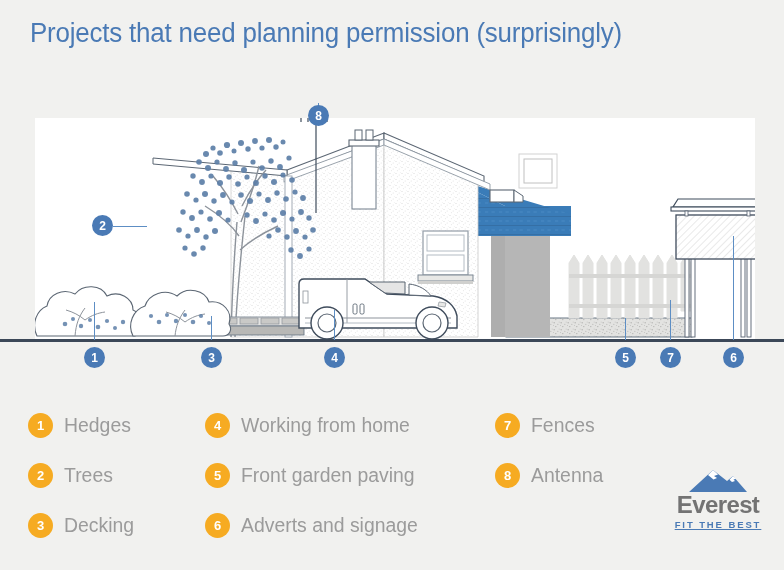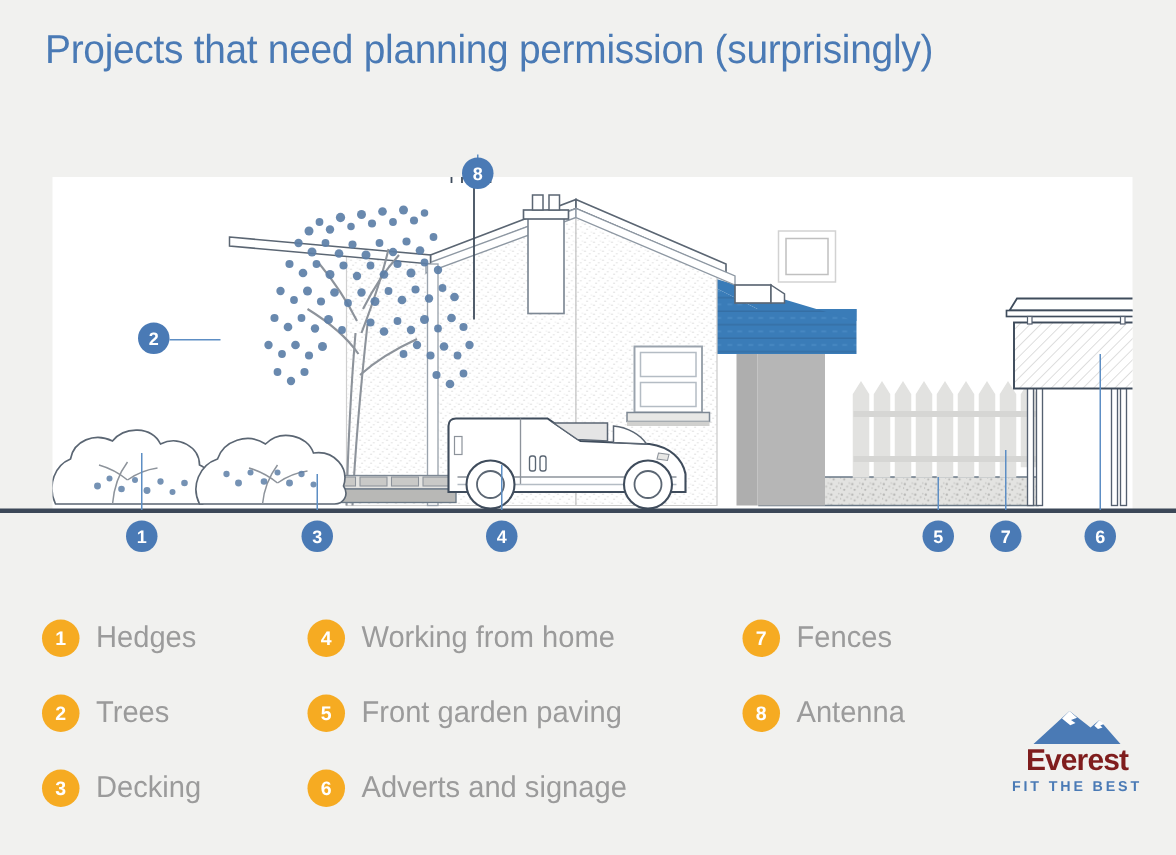--- a/index.html
+++ b/index.html
@@ -59,26 +59,26 @@
   .legend-label{
     font-size:20px;font-weight:300;color:#9b9b9b;white-space:nowrap;
     font-family:"Liberation Sans", sans-serif;
     transform:scaleX(0.97);transform-origin:left center;
   }
 
   
   .logo{position:absolute;right:14px;bottom:14px;width:104px;text-align:center;}
   .logo-mark{display:block;margin:0 auto 1px auto;}
   .logo-name{
-    font-size:20px;font-weight:700;color:#7f1d1d;line-height:1;
+    font-size:24px;font-weight:700;color:#737373;line-height:1;
     letter-spacing:-0.6px;font-family:"Liberation Sans", sans-serif;
   }
   .logo-tag{
     font-size:9.5px;font-weight:700;color:#4a7ab5;letter-spacing:1.9px;
-    margin-top:2px;font-family:"Liberation Sans", sans-serif;
+    margin-top:2px;font-family:"Liberation Sans", sans-serif;text-decoration:underline;
   }
 </style>
 </head>
 <body>
 
 <div id="stage">
 
   <div class="title">Projects that need planning permission (surprisingly)</div>
 
   <div class="scene">

